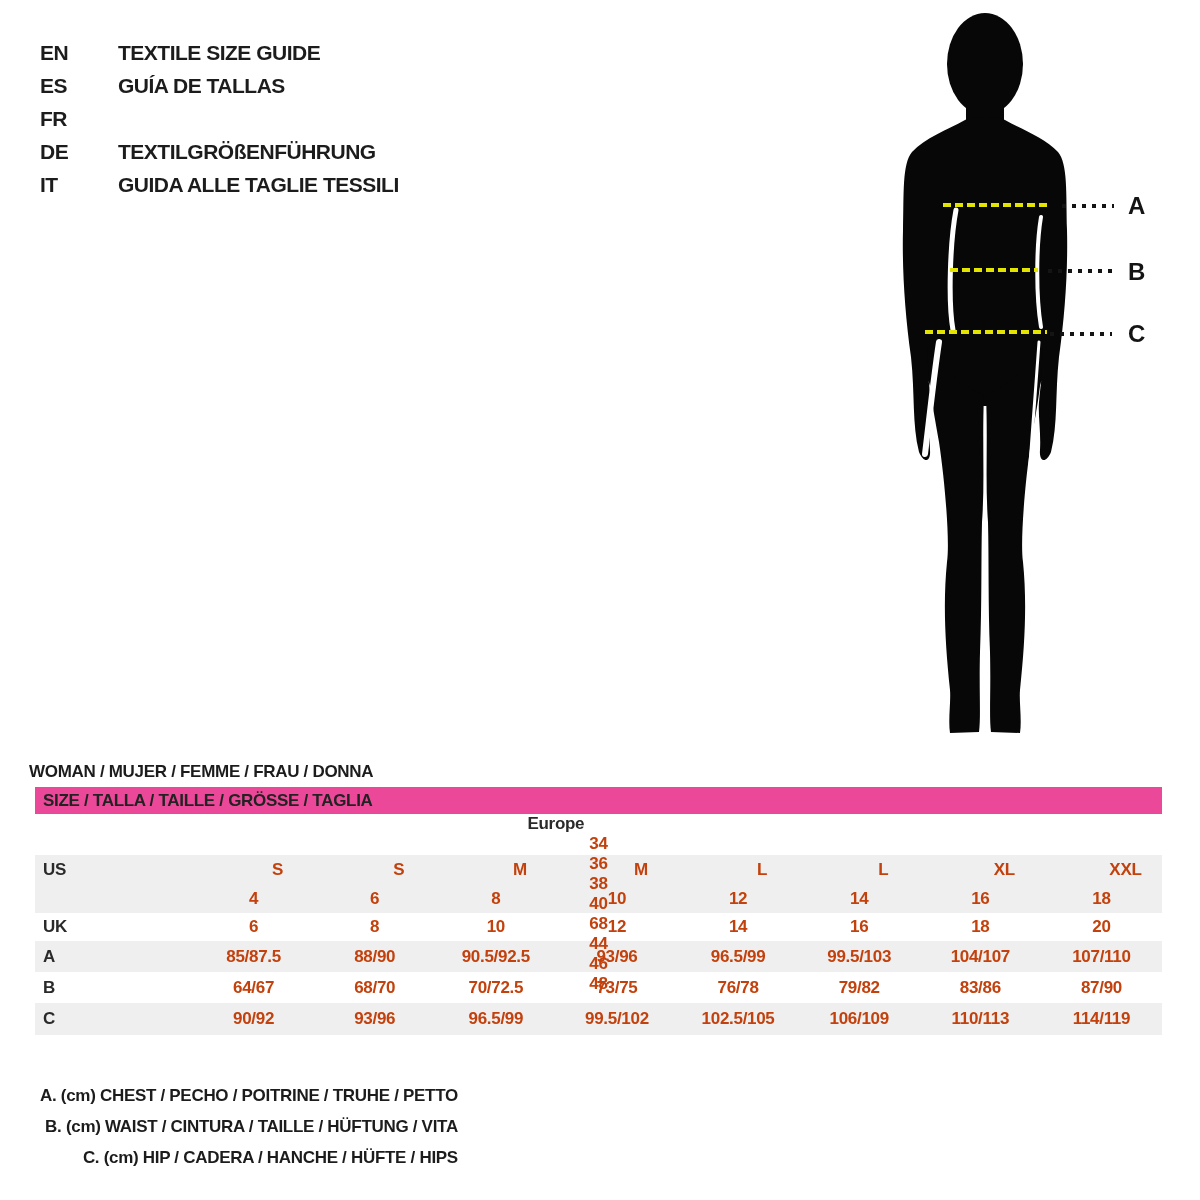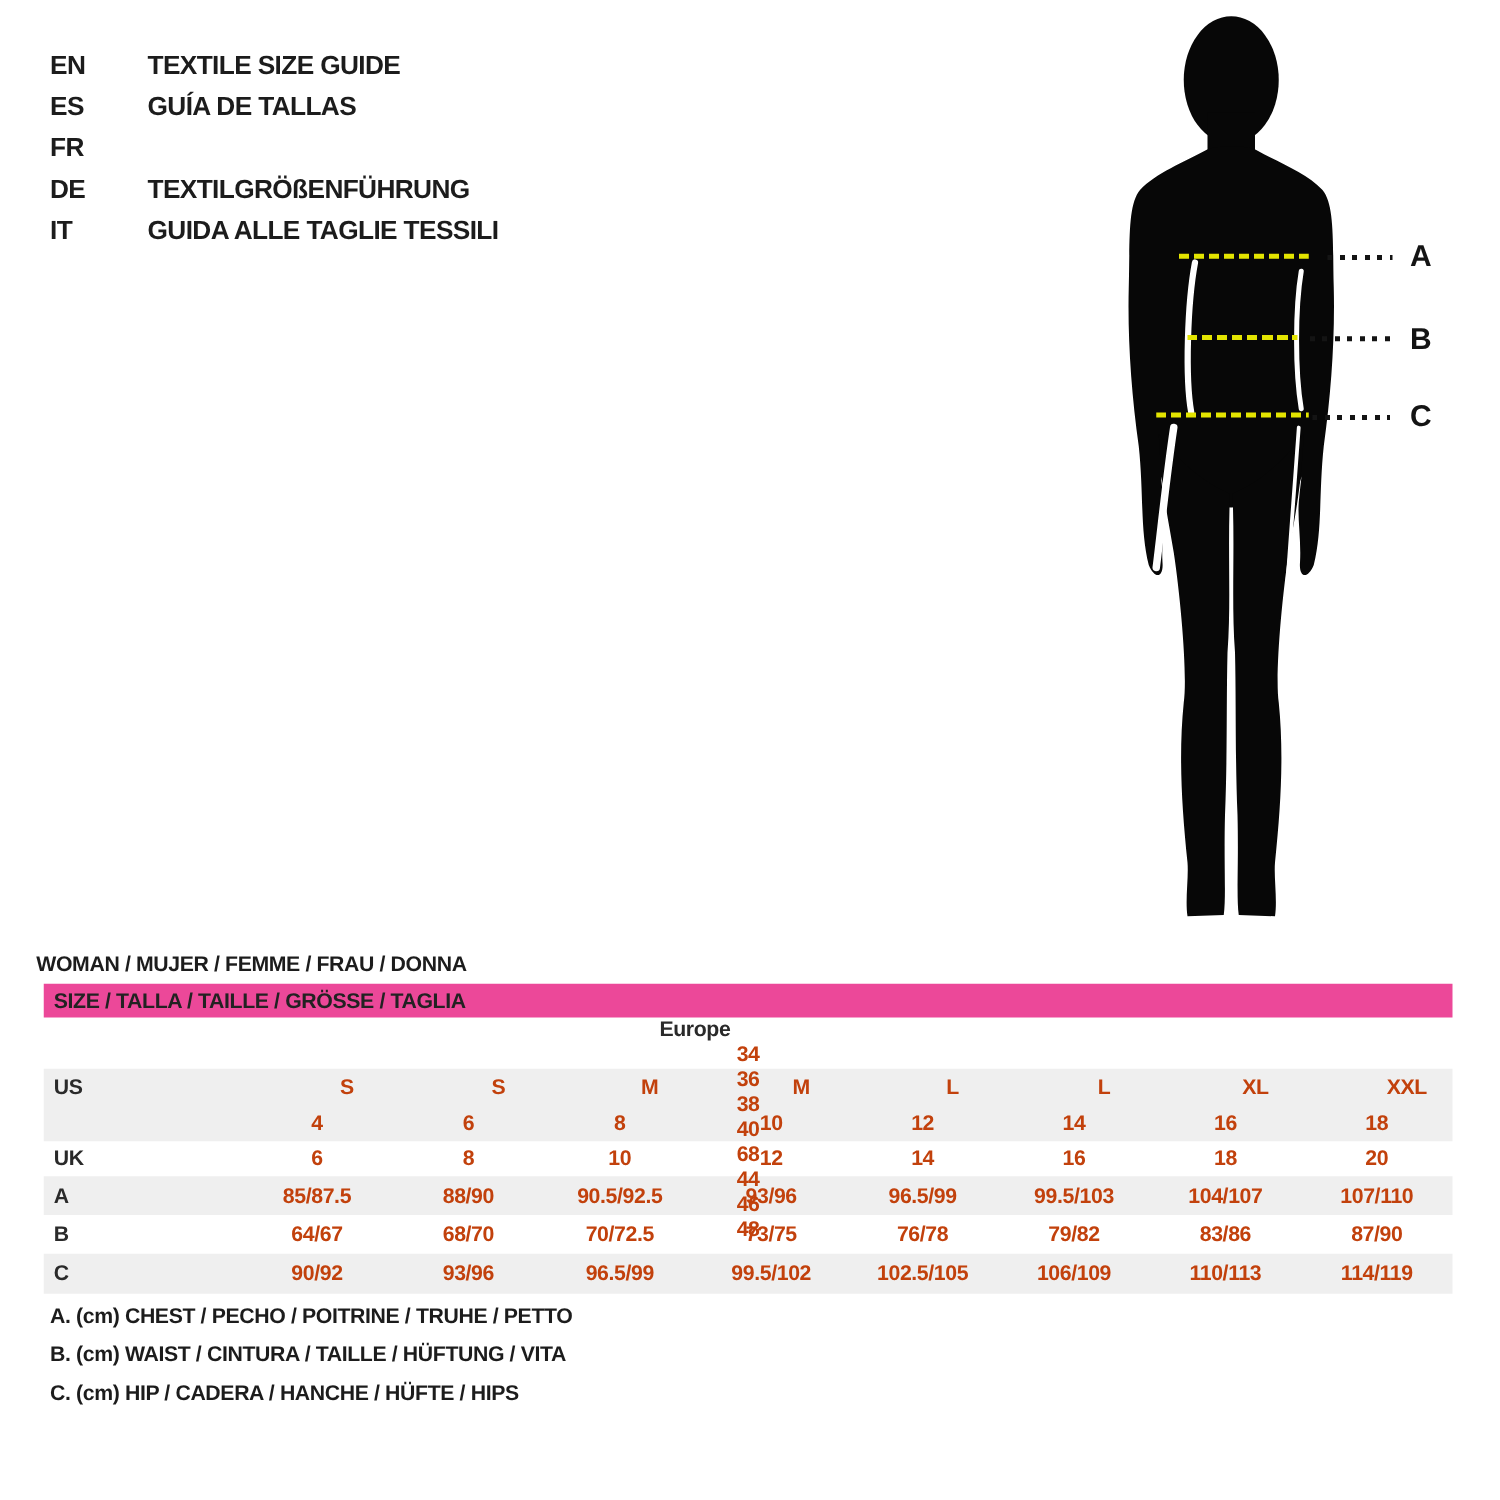--- a/index.html
+++ b/index.html
@@ -33,21 +33,21 @@
   .t-row.r0{height:41px;flex-direction:column;}
   .t-row.r1{height:29px;gap:48px;}
   .t-row.r2{height:29px;}
   .t-row.r3{height:28px;}
   .t-row.r4{height:31px;}
   .t-row.r5{height:31px;}
   .t-row.r6{height:32px;}
   .t-label{width:150px;padding-left:8px;font-size:17px;font-weight:bold;letter-spacing:-0.3px;color:#2a2a2a;}
   .t-cell{flex:1;text-align:center;font-size:17px;font-weight:bold;letter-spacing:-0.3px;color:#c2410c;}
   
-  .legend-block{position:absolute;left:40px;top:1037px;}
+  .legend-block{position:absolute;left:40px;top:1080px;text-align:right;}
   .legend-line{font-size:17px;font-weight:bold;letter-spacing:-0.3px;height:31px;line-height:31px;white-space:nowrap;}
 </style>
 </head>
 <body>
 
 <div class="lang-block" id="lang-block">
   <div class="lang-row">
     <span class="lang-code">EN</span>
     <span class="lang-label">TEXTILE SIZE GUIDE</span>
   </div>

